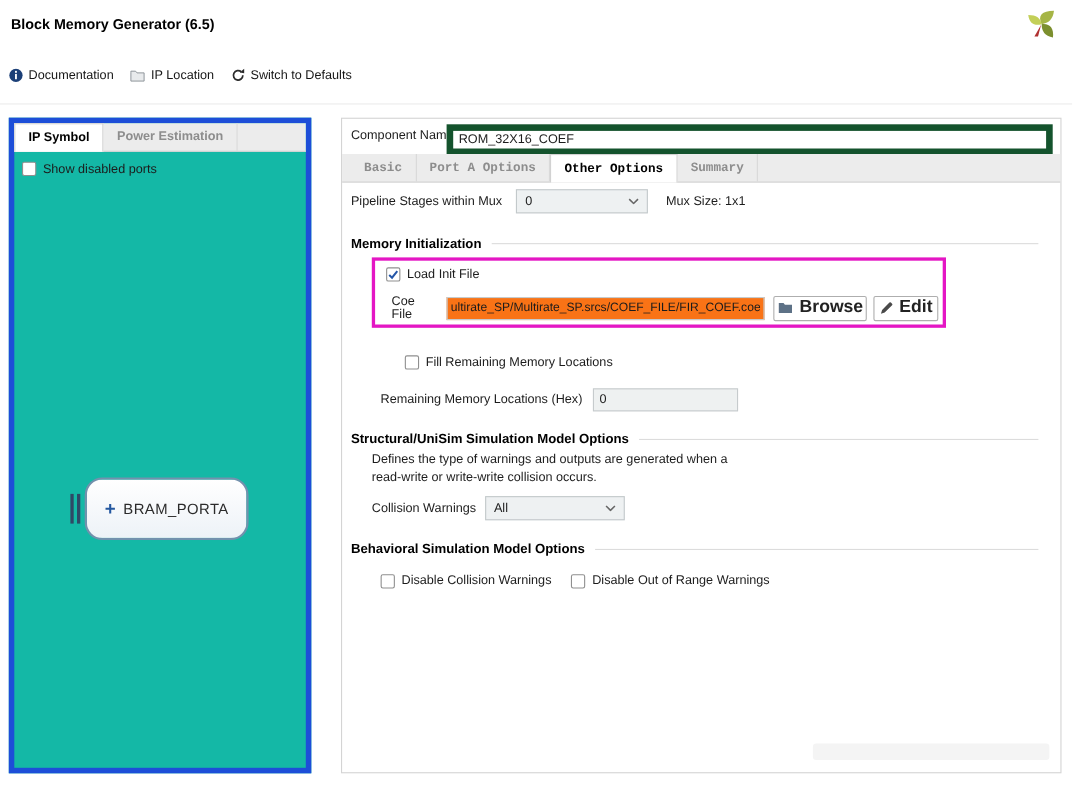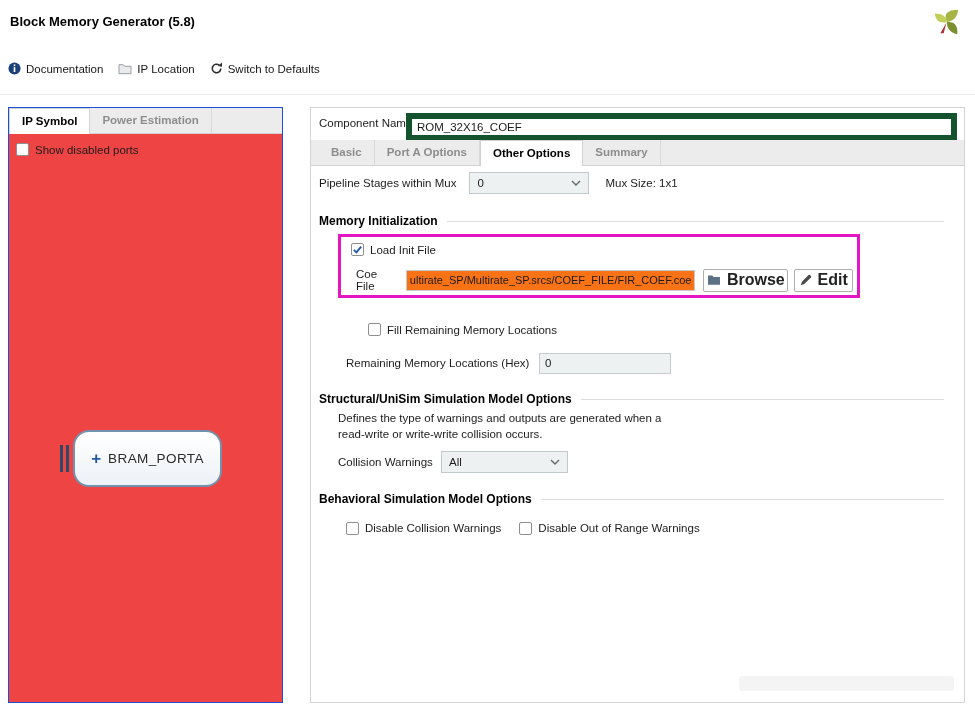--- a/index.html
+++ b/index.html
@@ -20,21 +20,21 @@
   
   .tabstrip { position:relative; height:26px; background:#ececec; }
   .tabstrip .strip-line { position:absolute; left:0; right:0; bottom:0; height:1px; background:#d2d2d2; }
   .tabs { position:absolute; left:0; top:0; display:flex; }
   .tab { height:25px; line-height:25px; padding:0 12px; font-weight:bold; font-size:11.5px;
          color:#8d8d8d; border-right:1px solid #d9d9d9; white-space:nowrap; cursor:pointer; }
   .tab.active { height:26px; background:#fff; color:#000; border:1px solid #d2d2d2; border-bottom:none; z-index:2; }
 
   
   .left-panel { position:absolute; left:8px; top:107px; width:275px; height:596px;
-                background:#ef4444; border:1px solid #1d4ed8;text-decoration:underline; }
+                background:#14b8a6; border:5px solid #1d4ed8;text-decoration:underline; }
   .right-panel { position:absolute; left:310px; top:107px; width:655px; height:596px;
                  background:#fff; border:1px solid #d4d4d4; }
 
   
   .cbrow { display:flex; align-items:center; gap:6px; }
   .cb { width:13px; height:13px; background:#fff; border:1px solid #8f8f8f; border-radius:2px;
         flex:0 0 auto; display:flex; align-items:center; justify-content:center; cursor:pointer; }
   .cb svg { width:11px; height:11px; }
 
   
@@ -48,21 +48,21 @@
                 background:linear-gradient(#ffffff,#edf2f7);
                 display:flex; align-items:center; justify-content:center; gap:7px; }
   .bram-plus { color:#2458a0; font-weight:bold; font-size:17px; line-height:1; cursor:pointer; }
   .bram-label { font-size:13.5px; color:#2b2b2b; letter-spacing:0.4px; }
 
   
   .comp-label { position:absolute; left:8px; top:9px; }
   .comp-input { position:absolute; left:95px; top:5px; right:7px; height:21px;
                 border:6px solid #14532d; background:#fff; font:inherit; padding:8px 5px; color:#1c1c1c; }
   .rp-tabstrip { position:absolute; left:0; right:0; top:32px; }
-  .rp-tabstrip .tabs { left:8px; }
+  .rp-tabstrip .tabs { left:8px;font-family:Liberation Mono, monospace; }
 
   .pipeline-row { position:absolute; left:8px; top:63px; height:24px; display:flex; align-items:center; }
   .combo { display:flex; align-items:center; justify-content:space-between; height:22px;
            background:#eef1f2; border:1px solid #c3c9cb; padding:0 7px; cursor:pointer; }
   .combo .chev { flex:0 0 auto; margin-left:8px; }
   .combo-pipeline { width:120px; margin-left:13px; }
   .mux-size { margin-left:16px; }
 
   .section-heading { position:absolute; left:8px; right:20px; display:flex; align-items:center; gap:9px; }
   .section-heading .htext { font-size:12px; font-weight:bold; color:#000; white-space:nowrap; }
@@ -97,21 +97,21 @@
   .disable-row { position:absolute; left:35px; top:410px; height:20px; display:flex; align-items:center; gap:18px; }
 
   .scroll-hint { position:absolute; right:10px; bottom:11px; width:215px; height:15px;
                  background:#f4f4f4; border-radius:3px; }
 </style>
 </head>
 <body>
 
 <div class="app">
 
-  <div class="title">Block Memory Generator (5.8)</div>
+  <div class="title">Block Memory Generator (6.5)</div>
   <svg class="logo" viewBox="0 0 32 32">
     <path d="M17 16 C13 8 17 3 29 3 C28 11 24 15 17 16 Z" fill="#a6b546"></path>
     <path d="M17 16 C25 15 29 20 28 29 C20 27 17 23 17 16 Z" fill="#7c8f2e"></path>
     <path d="M17 16 C10 18 5 15 4 7 C12 7 16 10 17 16 Z" fill="#c3cf58"></path>
     <path d="M10 28 L16.5 16.5 L13.5 28 Z" fill="#b03030"></path>
   </svg>
 
   <div class="toolbar">
     <div class="tool-item">
       <svg width="13" height="13" viewBox="0 0 14 14">

